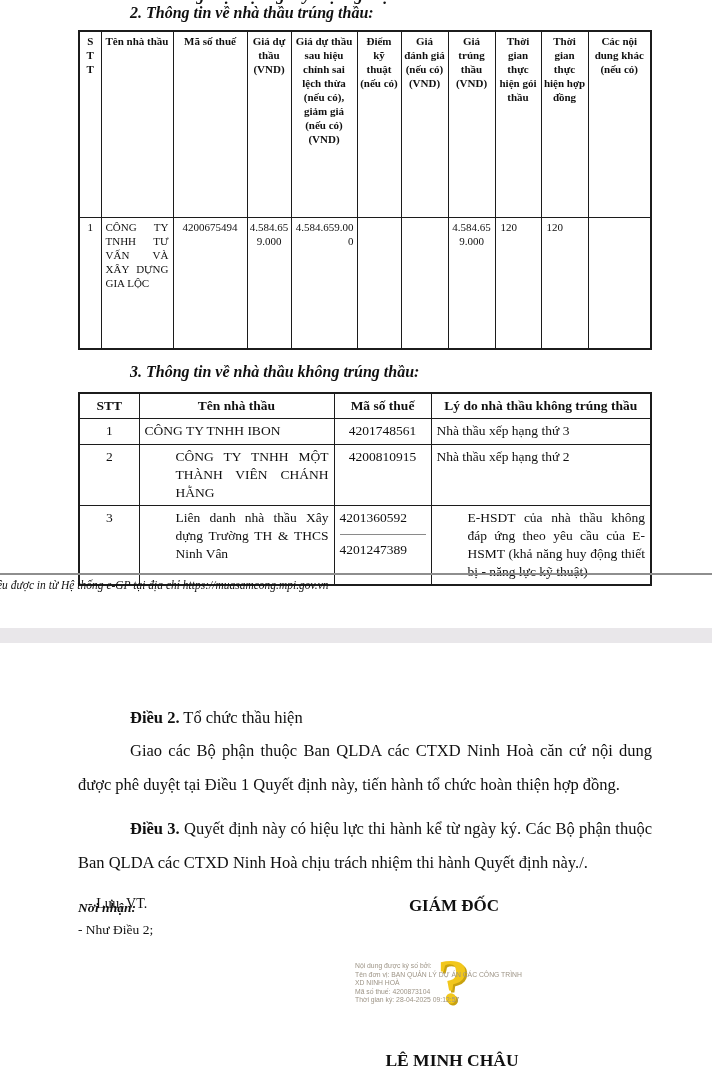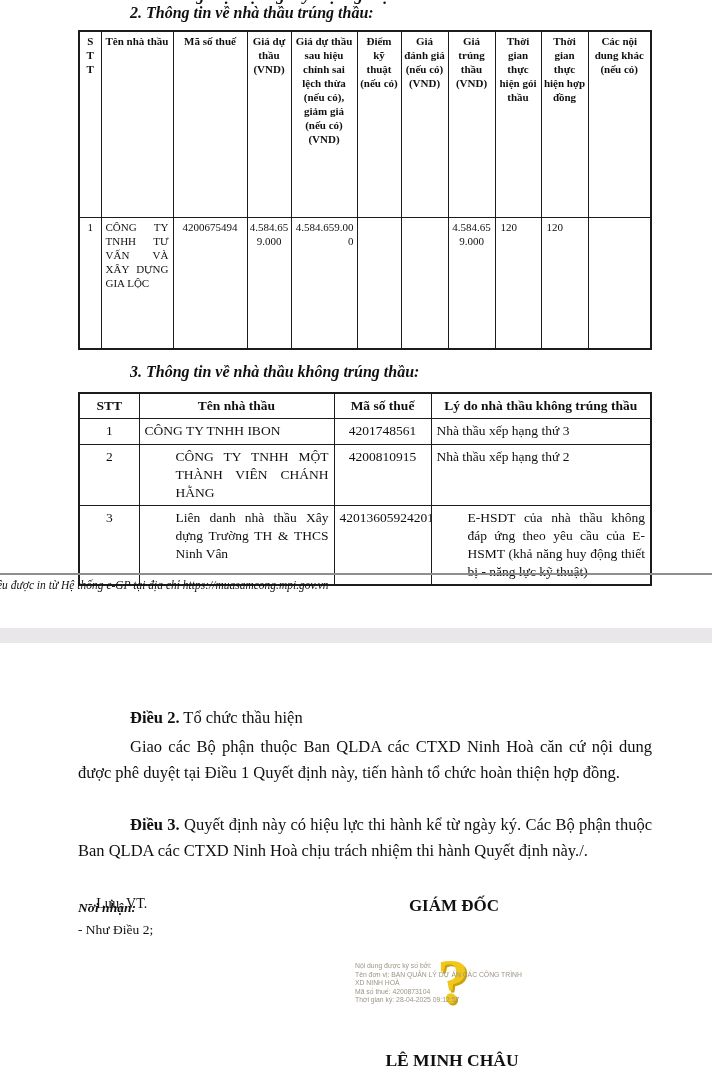--- a/index.html
+++ b/index.html
@@ -29,32 +29,32 @@
   .tbl2 td.num { word-break:break-all; }
   .tbl2 td.num-r { word-break:break-all; text-align:right; padding-right:3px; }
   .tbl2 td.dur { text-align:left; padding-left:5px; }
 
   
   .tbl3 { position:absolute; left:78px; top:392px; width:572px; border:2px solid #1c1c1c; }
   .tbl3 td { vertical-align:top; padding:3px 5px; font-size:13.5px; line-height:18px; }
   .tbl3 tr.hdr td { font-weight:bold; text-align:center; padding:3px 2px; }
   .tbl3 td.c { text-align:center; }
   .tbl3 td.j { text-align:justify;padding-left:36px; }
-  .tax-stack { display:flex; flex-direction:row; align-items:flex-end; }
+  .tax-stack { display:flex; flex-direction:column; align-items:flex-start; }
   .tax-sep { width:100%; border-top:1px solid #8a8a8a; margin:7px 0 6px 0; }
 
   
   .page-rule { position:absolute; top:573px; left:0; width:712px; height:2px; background:#8e8e8e; }
   .footer-note { position:absolute; top:579px; left:-3px; font-style:italic; font-size:11.5px; white-space:nowrap; }
   .page-gap { position:absolute; top:628px; left:0; width:712px; height:15px; background:#e9e7ea; }
 
   
   .article-head { position:absolute; left:130px; top:708px; font-size:16.5px; }
   .b { font-weight:bold; }
-  .para { position:absolute; left:78px; width:574px; font-size:16.5px; line-height:26px;
+  .para { position:absolute; left:78px; width:574px; font-size:16.5px; line-height:34px;
           text-align:justify; text-indent:52px; }
   .para-1 { top:734px; }
   .para-2 { top:812px; }
 
   .recipients-label { position:absolute; left:78px; top:900px; font-weight:bold; font-style:italic; font-size:13.5px; }
   .recipient-1 { position:absolute; left:78px; top:922px; font-size:13.5px; }
   .recipient-2 { position:absolute; left:78px; top:896px; font-size:14px;margin-left:10px; }
 
   .director { position:absolute; left:378px; top:896px; width:152px; text-align:center;
               font-weight:bold; font-size:17px; white-space:nowrap; }

